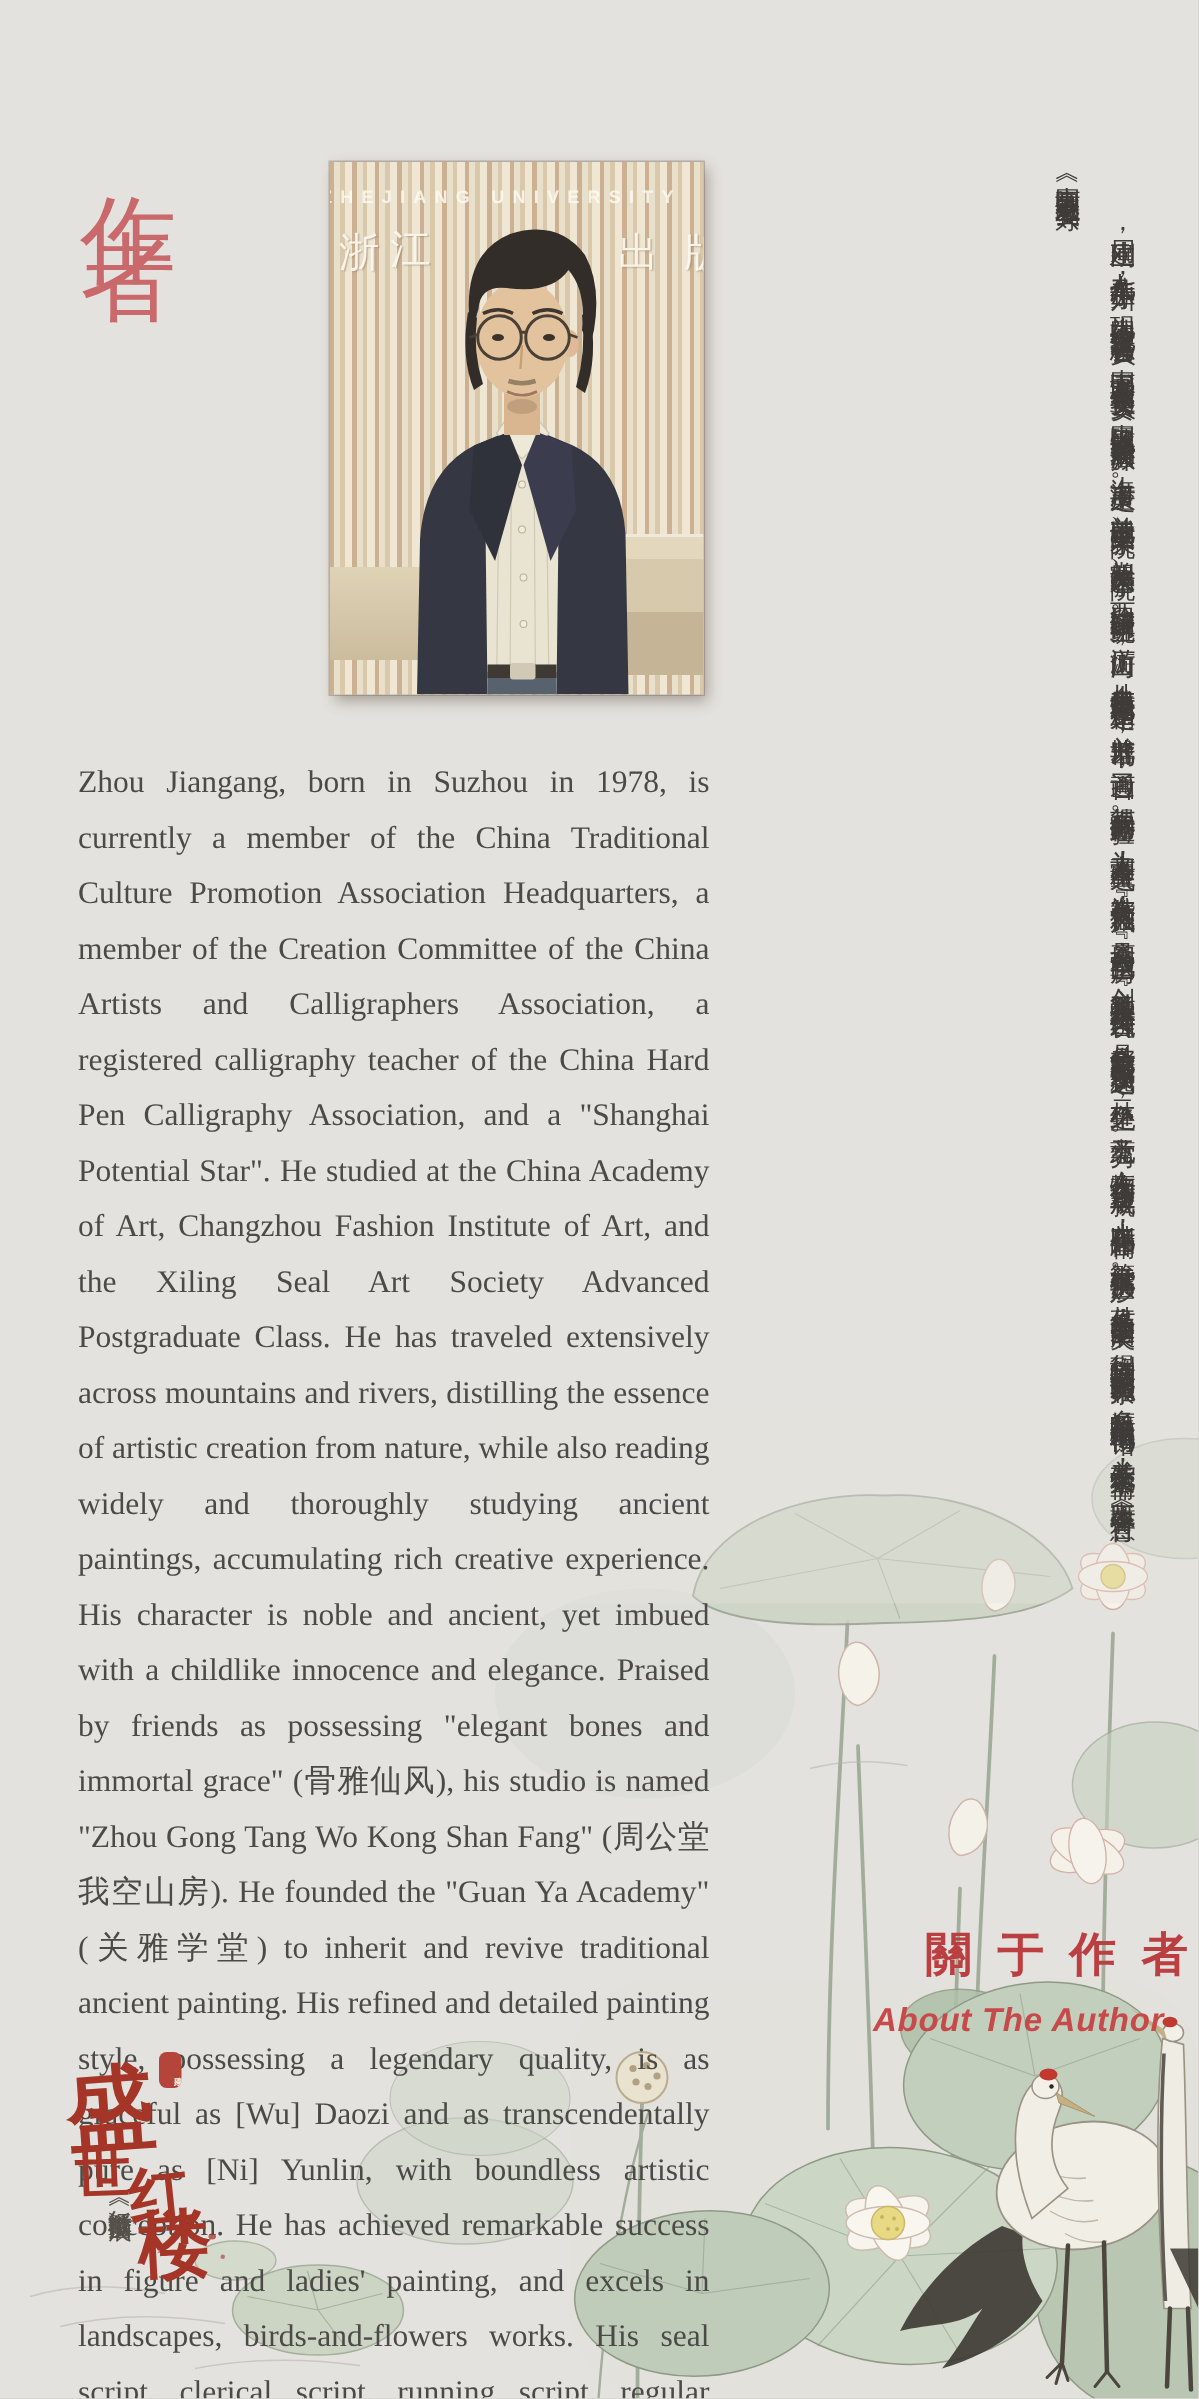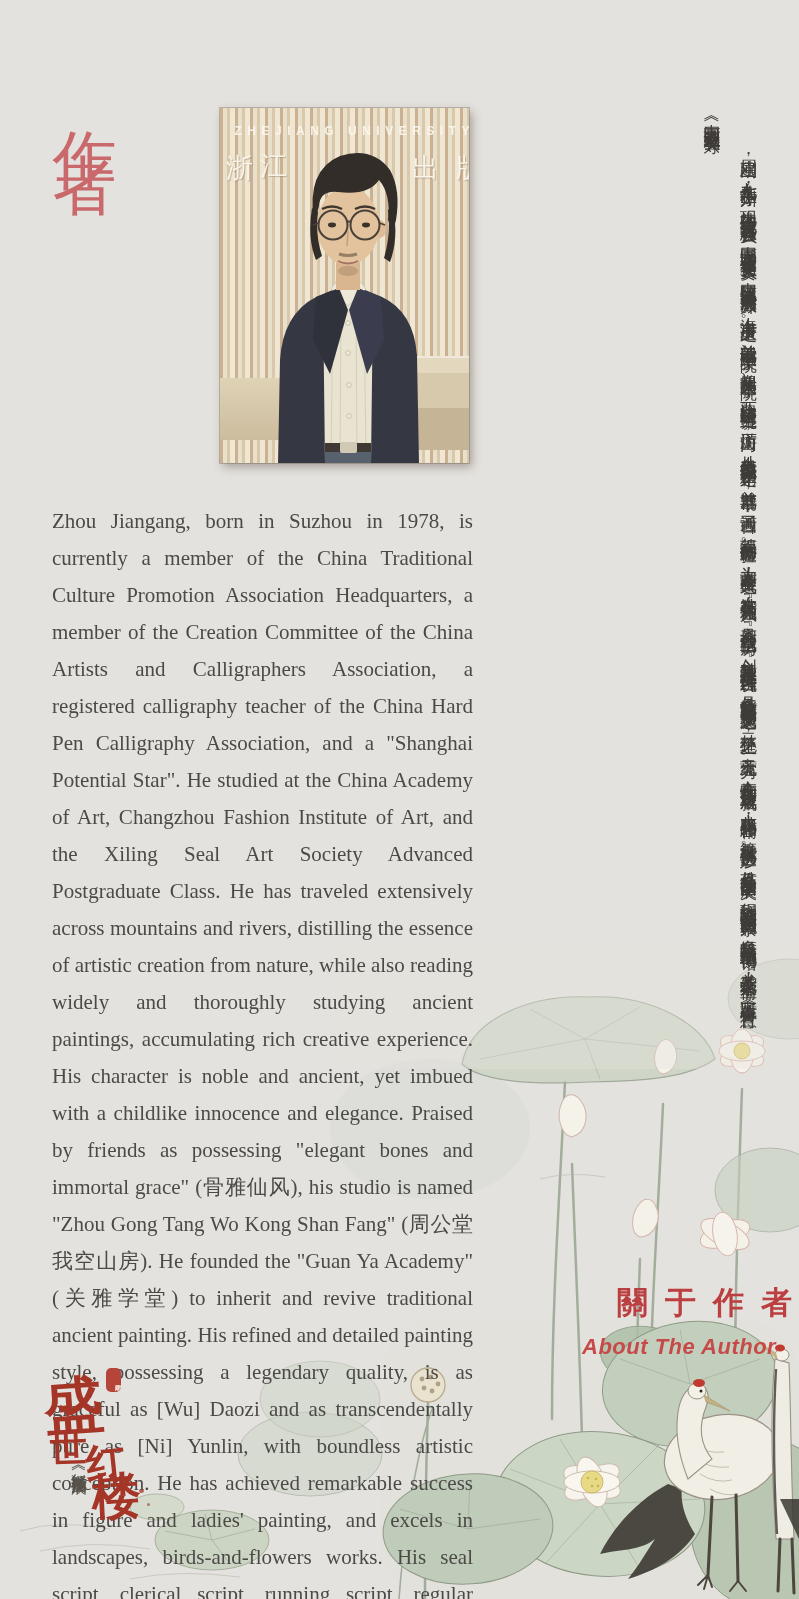--- a/index.html
+++ b/index.html
@@ -9,21 +9,21 @@
   
   .seal-title{position:absolute;left:52px;top:80px;writing-mode:vertical-rl;
     font-size:64px;line-height:66px;letter-spacing:22px;color:#c75f63;
     font-family:"DejaVu Serif",serif;opacity:.92;}
 
   
   .photo{position:absolute;left:220px;top:108px;width:249px;height:355px;overflow:hidden;
     background:repeating-linear-gradient(90deg,#c9ac8e 0px,#c9ac8e 3px,#e9e1cd 3px,#e9e1cd 7px,
       #d8c6a9 7px,#d8c6a9 10px,#f0e8d6 10px,#f0e8d6 15px);
     box-shadow:3px 4px 9px rgba(90,78,64,.45);outline:1px solid rgba(110,95,80,.35);}
-  .photo-sign-en{position:absolute;left:-6px;right:-6px;top:16px;text-align:right;font-size:12px;
+  .photo-sign-en{position:absolute;left:-6px;right:-6px;top:16px;text-align:left;font-size:12px;
     letter-spacing:5.5px;color:rgba(255,253,246,.85);font-family:"Liberation Sans","DejaVu Sans",sans-serif;
     font-weight:700;white-space:nowrap;}
   .cnchar{position:absolute;font-size:27px;color:rgba(253,250,242,.95);
     text-shadow:1px 1px 1px rgba(150,125,95,.55);font-family:"DejaVu Serif",serif;}
   .cnchar.c1{left:6px;top:42px}.cnchar.c2{left:40px;top:40px}
   .cnchar.c3{left:192px;top:42px}.cnchar.c4{left:236px;top:42px}
   .bench-r{position:absolute;right:0;top:248px;width:102px;height:94px;
     background:linear-gradient(180deg,#e3d7bd 0 18%,#d6c8ab 18% 55%,#c2b193 55% 100%);
     box-shadow:inset 0 2px 0 rgba(255,255,255,.5);}
   .bench-l{position:absolute;left:0;top:270px;width:62px;height:62px;

